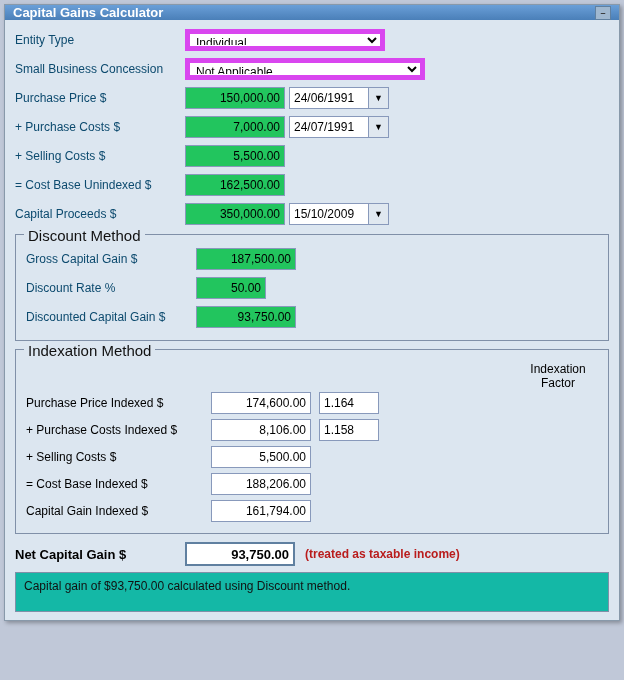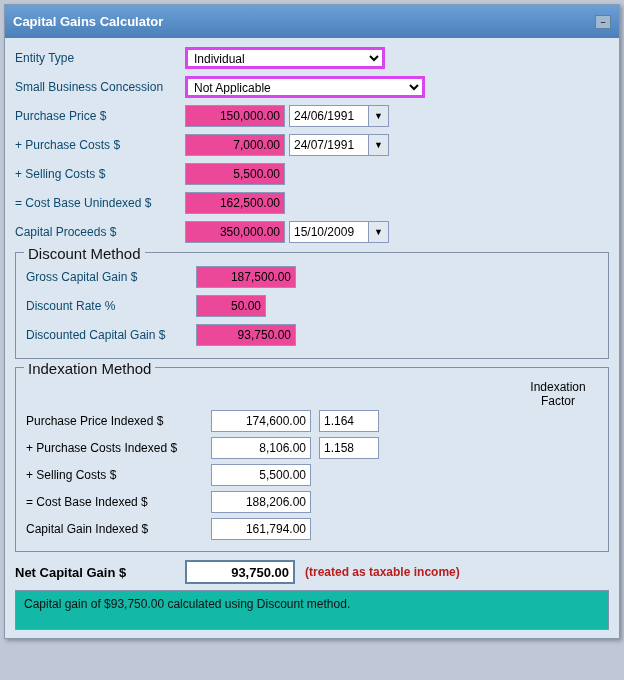--- a/index.html
+++ b/index.html
@@ -17,21 +17,21 @@
       width: 616px;
       background: #dce6f0;
       border: 1px solid #8899aa;
       box-shadow: 2px 2px 4px rgba(0,0,0,0.3);
     }
     .title-bar {
       background: linear-gradient(to bottom, #6a9fd8, #4a7fb8);
       color: white;
       font-weight: bold;
       font-size: 13px;
-      padding: 9px 8px;
+      padding: 0 8px;
       display: flex;
       justify-content: space-between;
       align-items: center;
     }
     .title-bar-buttons {
       display: flex;
       gap: 2px;
     }
     .title-bar-btn {
       width: 16px;
@@ -56,21 +56,21 @@
     }
     .form-label {
       width: 170px;
       color: #0c4a6e;
       font-size: 12px;
       flex-shrink: 0;
     }
     .form-input {
       height: 22px;
       border: 1px solid #8899bb;
-      background: #ec4899;
+      background: #22c55e;
       padding: 2px 4px;
       font-size: 12px;
       text-align: right;
     }
     .input-medium {
       width: 100px;
     }
     .input-short {
       width: 70px;
     }
@@ -94,21 +94,21 @@
       border: 1px solid #8899bb;
       border-left: none;
       cursor: pointer;
       display: flex;
       align-items: center;
       justify-content: center;
       font-size: 9px;
     }
     .dropdown-select {
       height: 22px;
-      border: 3px solid #d946ef;
+      border: 5px solid #d946ef;
       background: white;
       font-size: 12px;
       padding: 1px 2px;
       width: 200px;
     }
     .dropdown-select-wide {
       width: 240px;
     }
     .section-box {
       border: 1px solid #8090a8;

